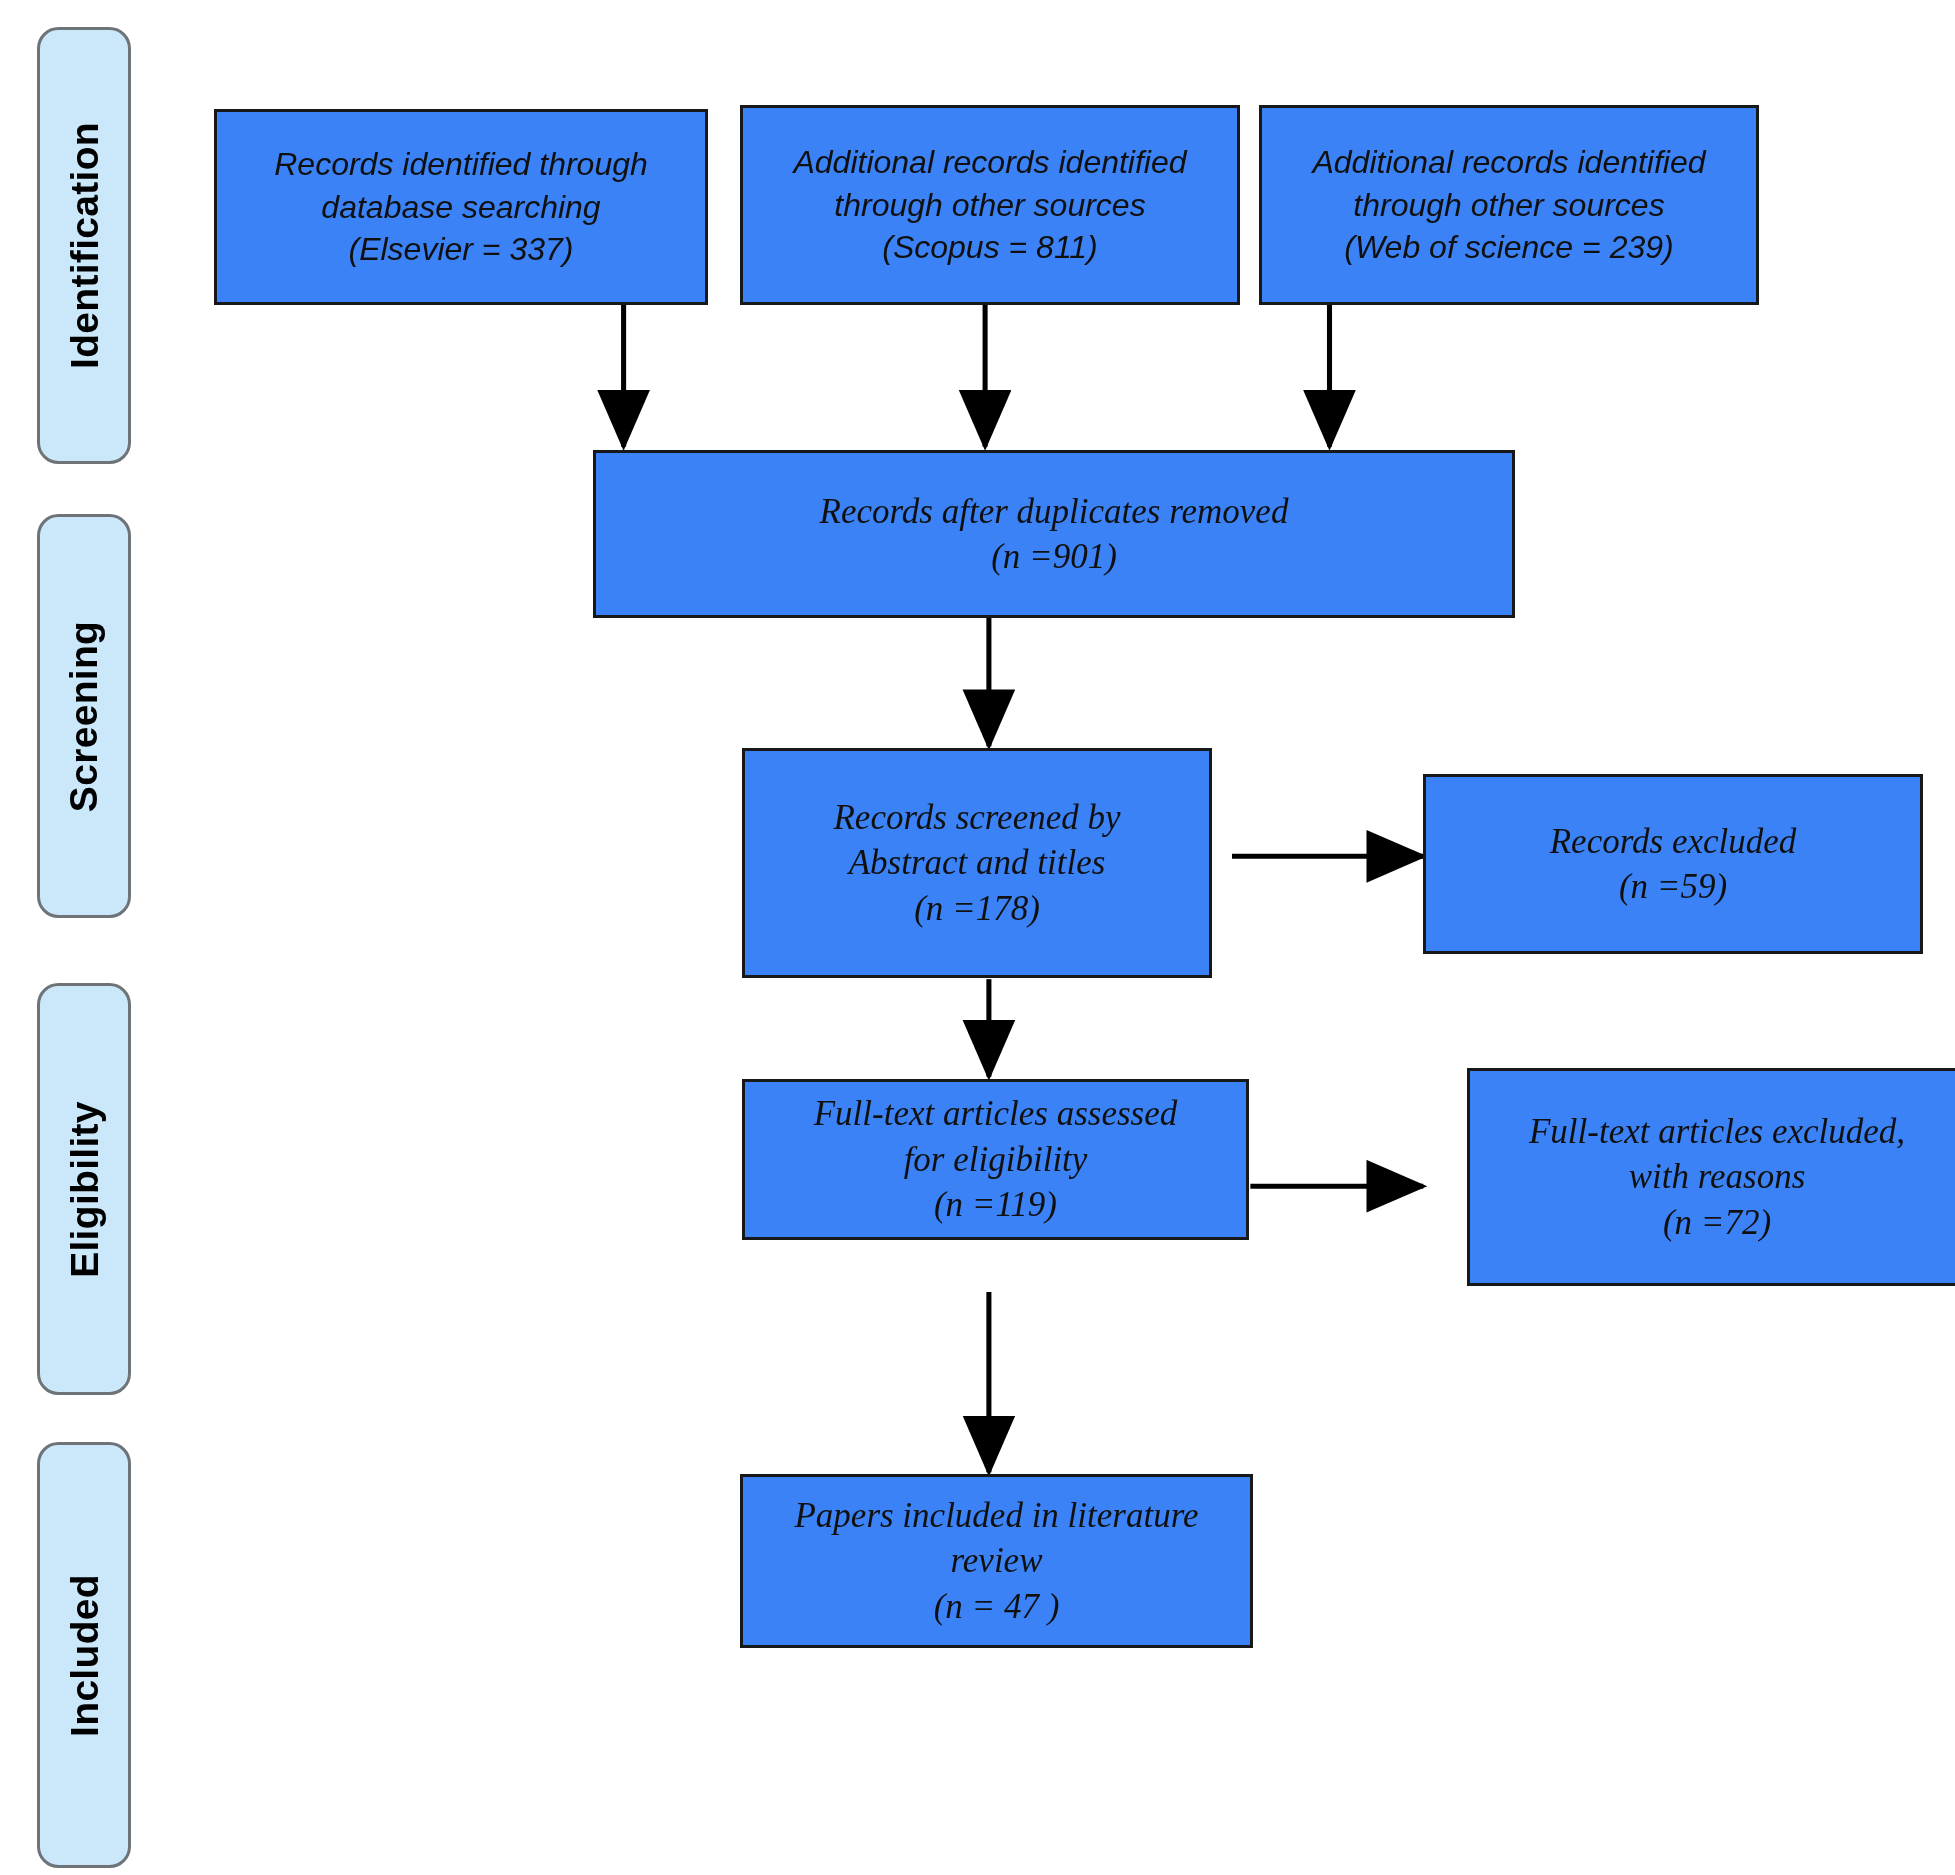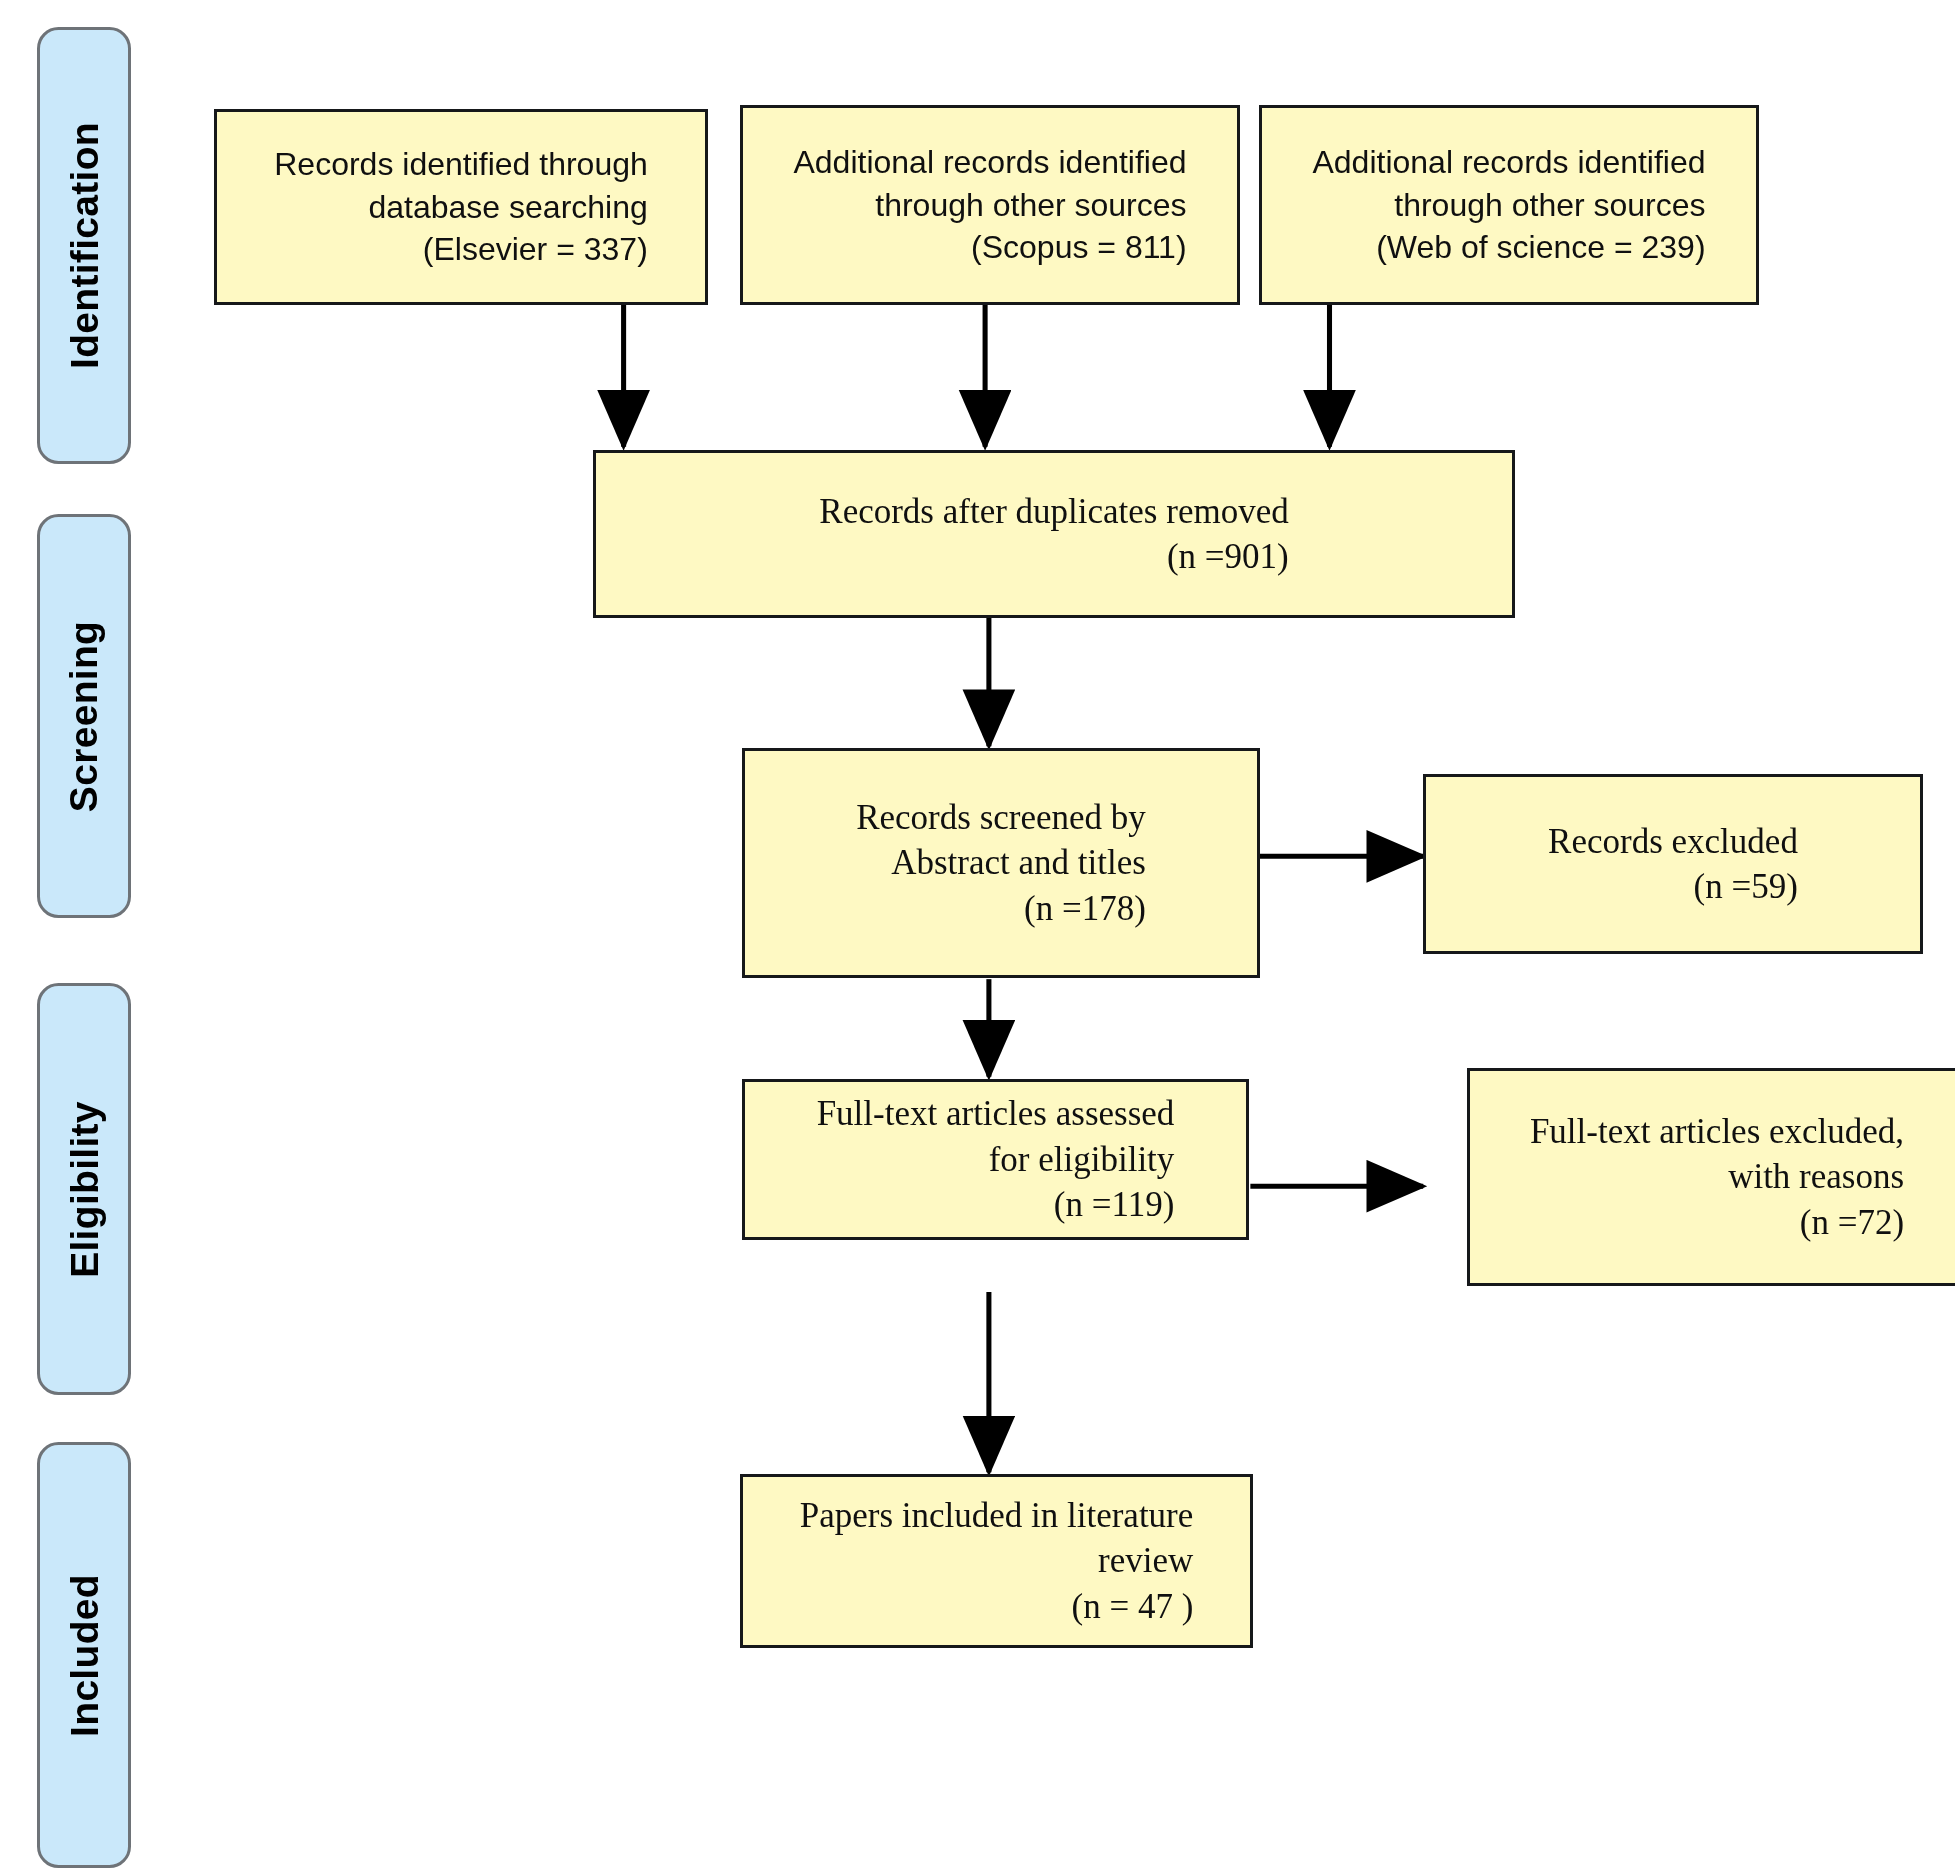--- a/index.html
+++ b/index.html
@@ -35,27 +35,28 @@
     font-size: 39px;
     letter-spacing: 0.3px;
     color: #000000;
     line-height: 1;
   }
 
   
   .flow-box {
     position: absolute;
     box-sizing: border-box;
-    background: #fef9c3;
+    background: #3b82f6;
     border: 3.2px solid #16181a;
     display: flex;
     align-items: center;
     justify-content: center;
-    text-align: right;
+    text-align: center;
     padding: 3.8px 8.9px;
+    font-style: italic;
   }
   .flow-box .box-text {
     white-space: pre-line;
     line-height: 1.30;
     color: #101010;
   }
   
   .face-sans .box-text {
     font-family: "Liberation Sans", sans-serif;
     font-size: 32px;
@@ -152,21 +153,21 @@
     <span class="box-text">Additional records identified
 through other sources
 (Web of science = 239)</span>
   </div>
 
   <div class="flow-box face-serif" style="left:593px; top:450px; width:922px; height:168px;">
     <span class="box-text">Records after duplicates removed
 (n =901)</span>
   </div>
 
-  <div class="flow-box face-serif" style="left:742px; top:748px; width:518px; height:230px;">
+  <div class="flow-box face-serif" style="left:742px; top:748px; width:470px; height:230px;">
     <span class="box-text">Records screened by
 Abstract and titles
 (n =178)</span>
   </div>
 
   <div class="flow-box face-serif" style="left:1423px; top:774px; width:500px; height:180px;">
     <span class="box-text">Records excluded
 (n =59)</span>
   </div>
 

